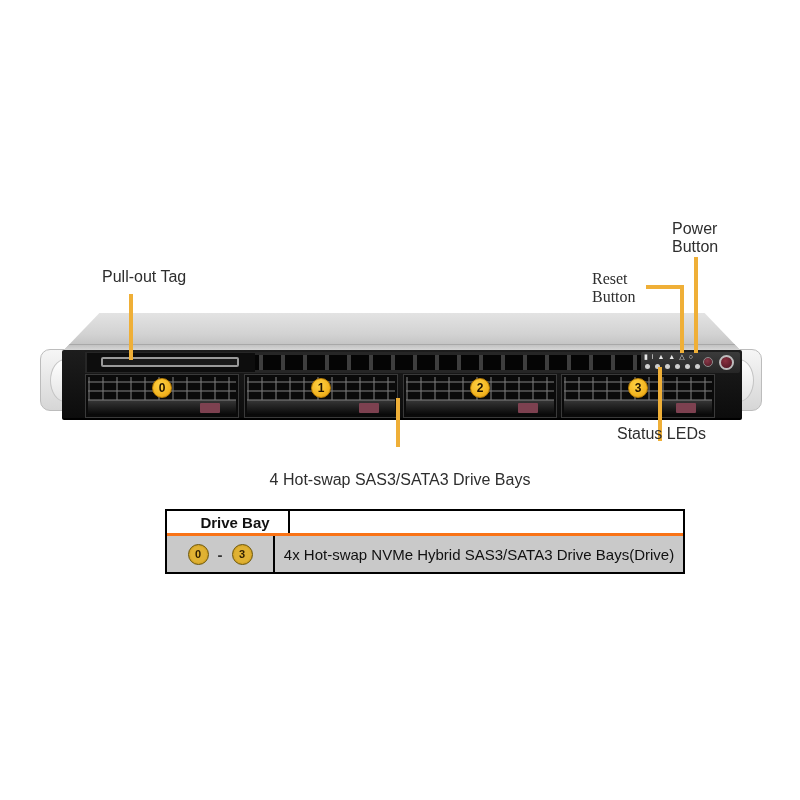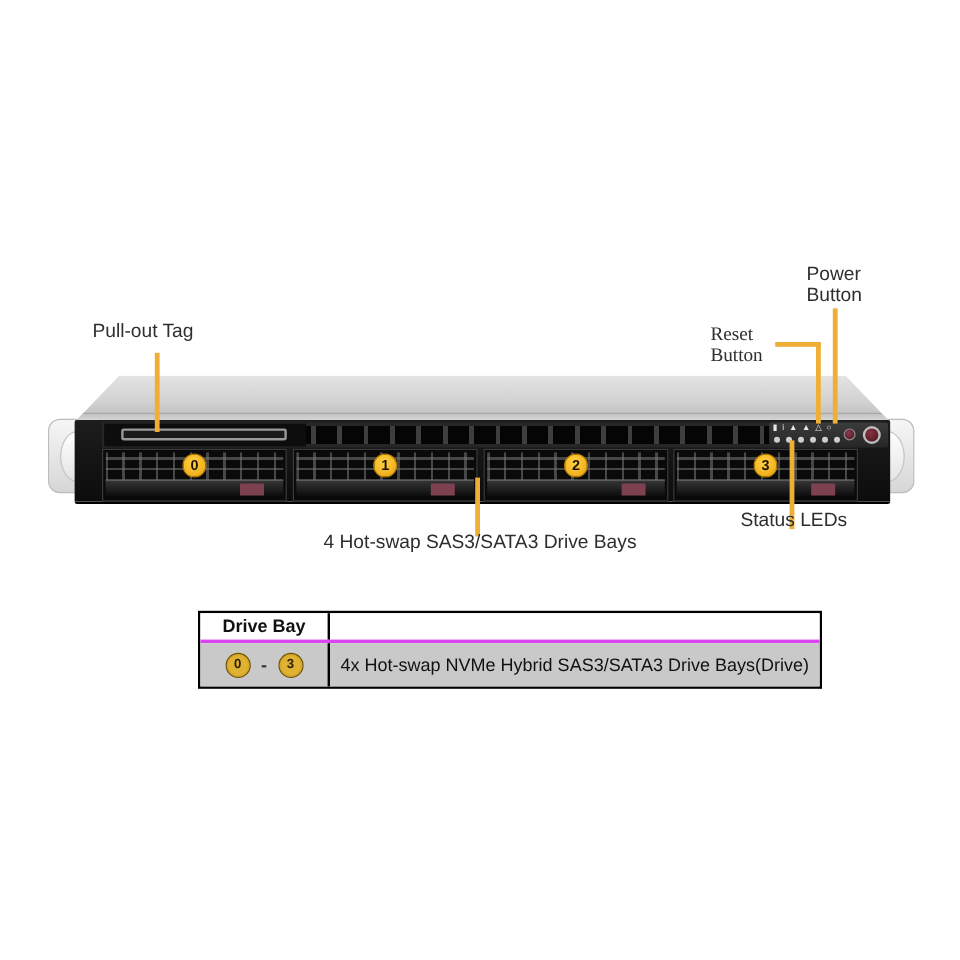--- a/index.html
+++ b/index.html
@@ -2,25 +2,25 @@
 <html><head>
 <meta charset="utf-8">
 <style>
   * { margin:0; padding:0; box-sizing:border-box; }
   html,body { background:#ffffff; }
   body { font-family:"Liberation Sans", sans-serif; }
   .canvas { position:relative; width:800px; height:800px; background:#fff; overflow:hidden; margin:0 auto; }
 
   
   .callout-label { position:absolute; color:#2e2e2e; font-size:16px; line-height:18px; z-index:7; }
-  .lbl-pullout { left:77px;  top:268px; }
+  .lbl-pullout { left:102px;  top:268px; }
   .lbl-power   { left:672px; top:220px; }
   .lbl-reset   { left:592px; top:270px;font-family:Liberation Serif, serif; }
   .lbl-status  { left:617px; top:425px; }
-  .lbl-bays    { left:240px; top:444px; width:320px; text-align:center; }
+  .lbl-bays    { left:240px; top:471px; width:320px; text-align:center; }
 
   
   .leader { position:absolute; background:#EFAF37; z-index:6; }
   .ln-pullout  { left:129px; top:294px; width:4px; height:66px; }
   .ln-power    { left:694px; top:257px; width:4px; height:96px; }
   .ln-reset-h  { left:646px; top:285px; width:38px; height:4px; }
   .ln-reset-v  { left:680px; top:285px; width:4px; height:68px; }
   .ln-status   { left:658px; top:367px; width:4px; height:74px; }
   .ln-bays     { left:396px; top:398px; width:4px; height:49px; }
 
@@ -73,22 +73,22 @@
             background:linear-gradient(180deg,#343434,#070707); border-top:1px solid #5a5a5a; }
   .latch { position:absolute; right:16px; top:2px; width:20px; height:10px; background:#7d4150; border-radius:1px; }
 
   .bay-badge { position:absolute; left:calc(50% - 10px); top:3px; width:20px; height:20px; border-radius:50%;
                background:radial-gradient(circle at 42% 35%, #ffd245, #f2b31e 65%, #d28d0e);
                border:1px solid #b97f06; color:#211300; font-weight:bold; font-size:12px;
                display:flex; align-items:center; justify-content:center; z-index:2; }
 
   
   .spec-table { position:absolute; left:165px; top:509px; width:520px; border:2px solid #000; z-index:4; }
-  .spec-header { display:flex; height:25px; background:#ffffff; border-bottom:3px solid #d946ef;
-                 font-weight:bold; font-size:15px; color:#111; }
+  .spec-header { display:flex; height:25px; background:#ffffff; border-bottom:3px solid #f97316;
+                 font-weight:bold; font-size:15px; color:#111;padding-left:15px; }
   .spec-row { display:flex; height:36px; background:#c9c9c9; font-size:15px; color:#111; }
   .cell { display:flex; align-items:center; justify-content:center; }
   .col-bay { width:108px; border-right:2px solid #000; }
   .col-desc { flex:1; }
   .row-bays { gap:9px; }
   .tbl-badge { width:21px; height:21px; border-radius:50%;
                background:radial-gradient(circle, #e0b233 0 55%, #b8860b 100%);
                border:1px solid #6e5605; color:#2e1f00; font-weight:bold; font-size:11px;
                display:flex; align-items:center; justify-content:center; }
   .dash { color:#333; font-weight:bold; }

